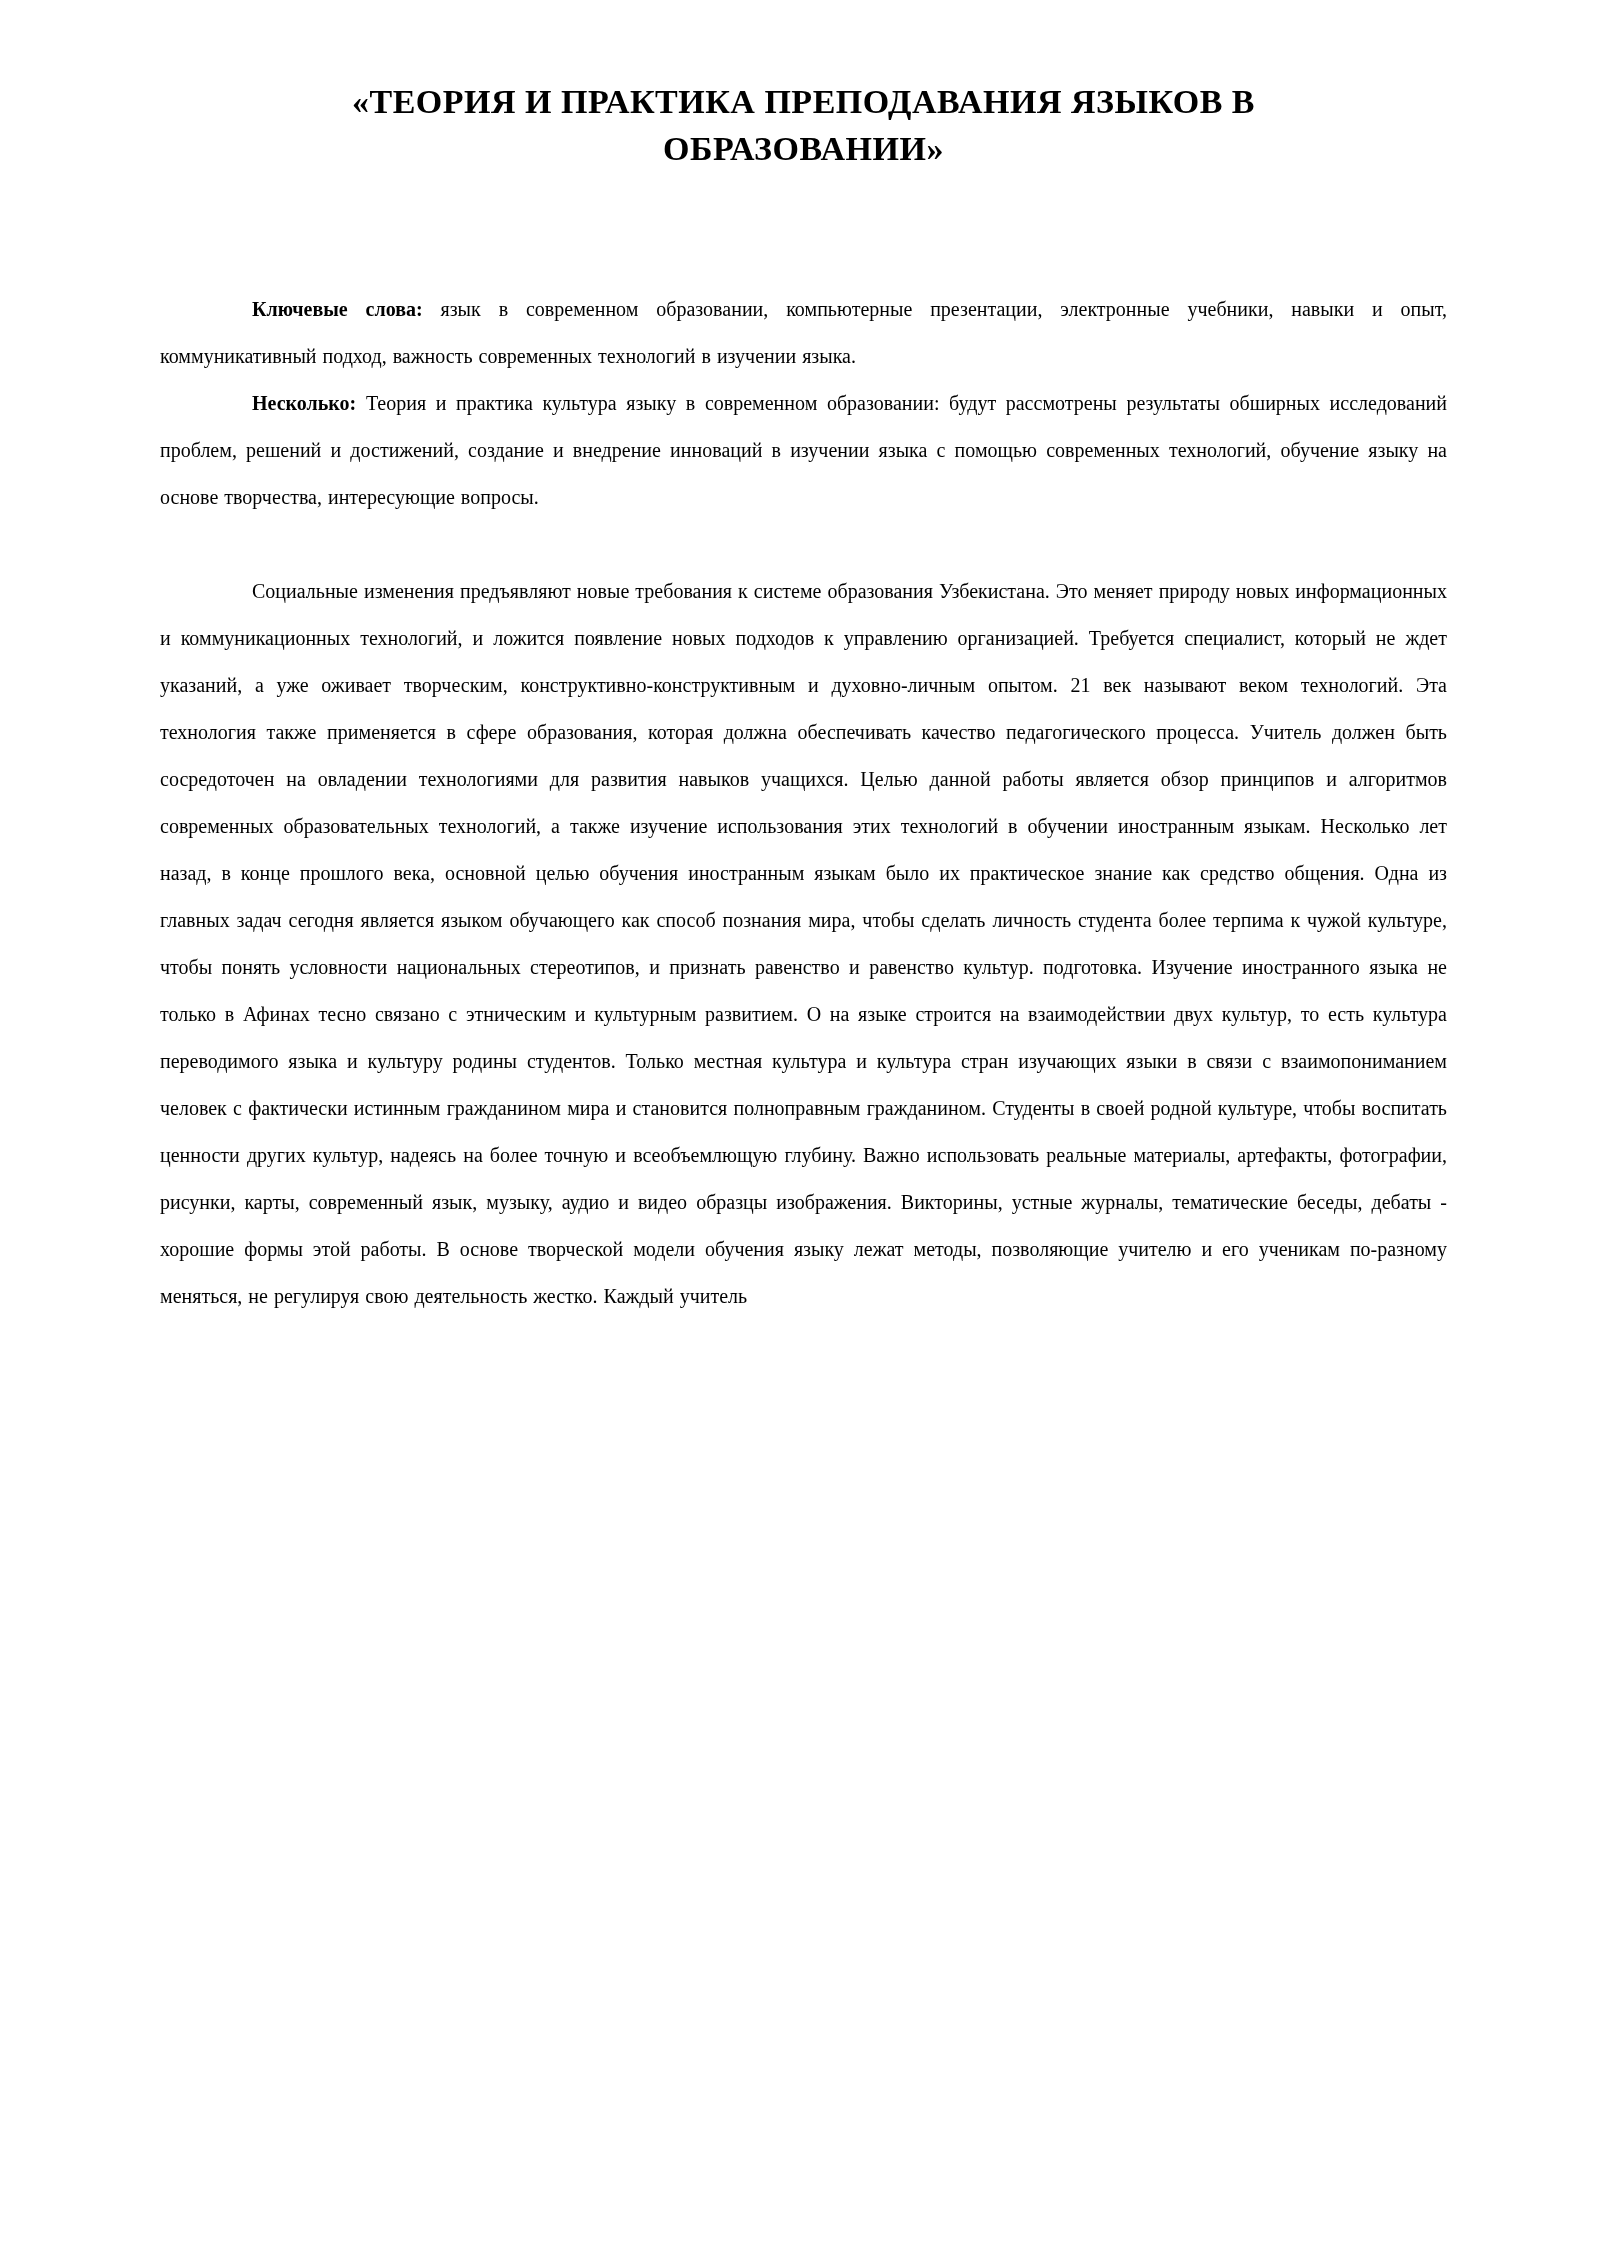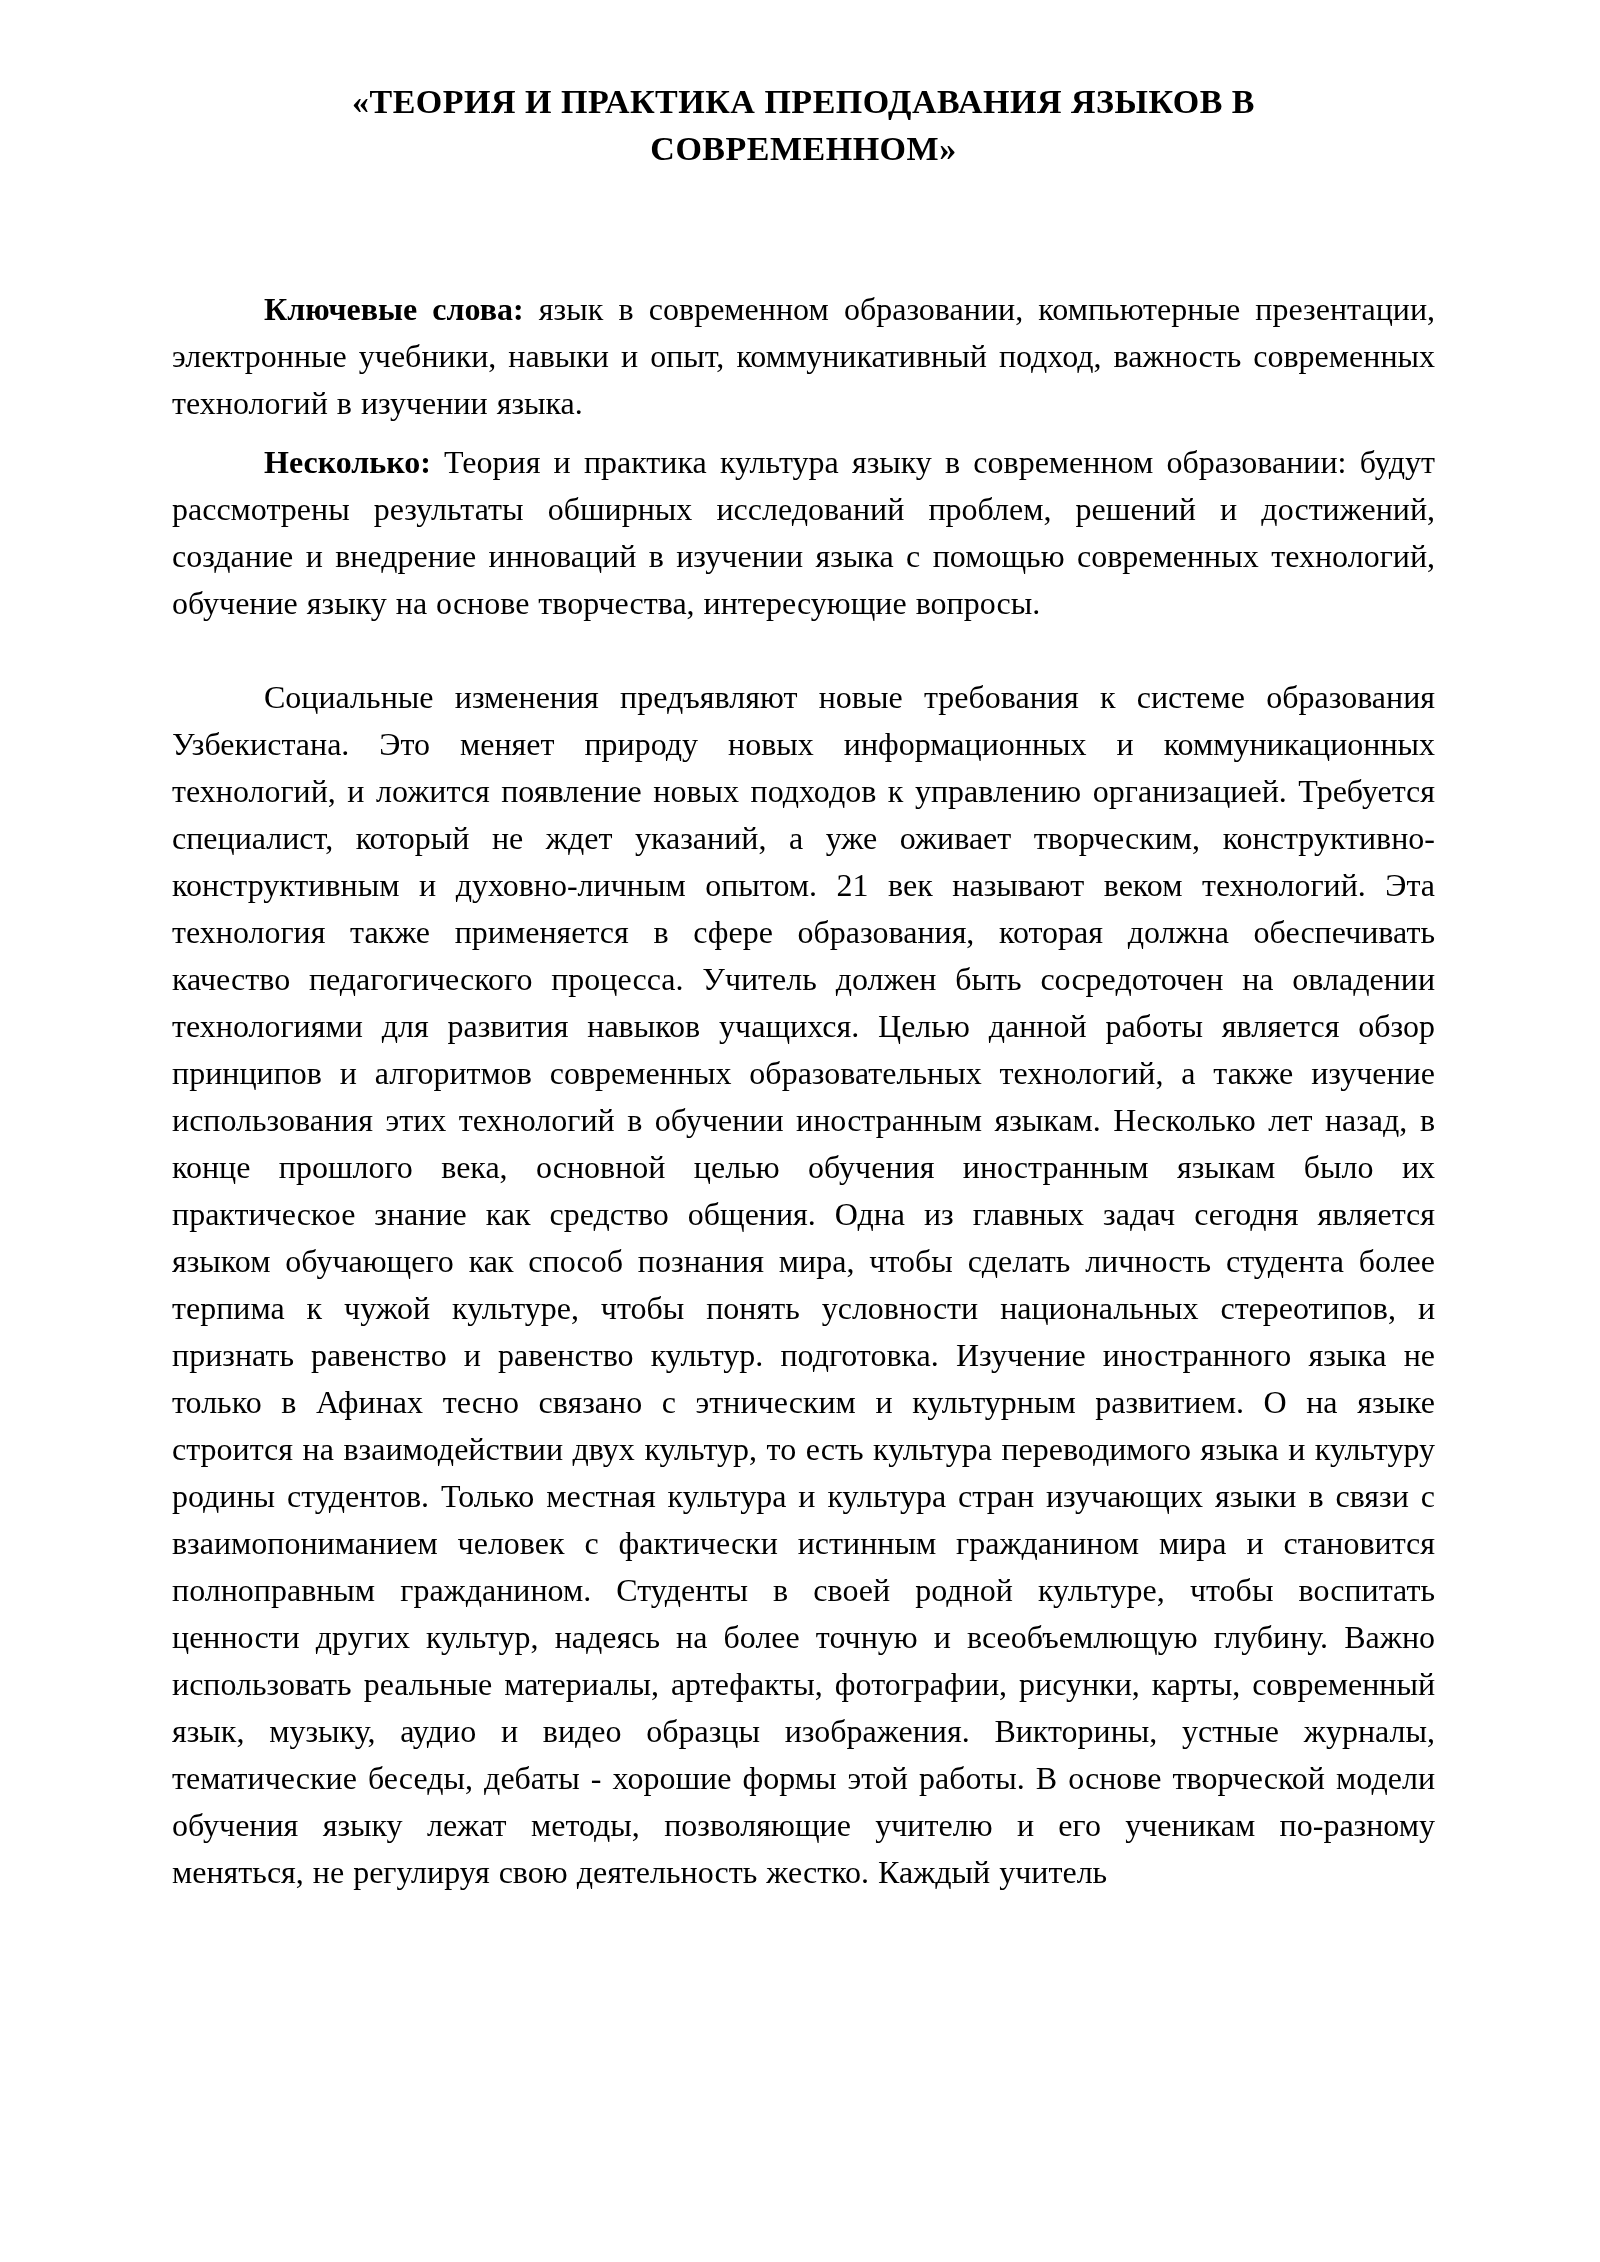--- a/index.html
+++ b/index.html
@@ -22,40 +22,40 @@
   .doc-title {
     font-size: 34px;
     font-weight: bold;
     text-align: center;
     line-height: 47px;
     margin: 14px 0 114px 0;
     letter-spacing: 0.5px;
   }
   .doc-title .title-line { display: block; }
   p.para {
-    font-size: 32px;
+    font-size: 20px;
     line-height: 47px;
     text-align: justify;
     text-indent: 92px;
-    margin: 12px;
+    margin: 0;
     word-spacing: 1px;
   }
   p.body-para {
     margin-top: 47px;
   }
   .label-bold { font-weight: bold; }
 </style>
 </head>
 <body>
 
 <div class="page">
 
   <h1 class="doc-title">
     <span class="title-line">«ТЕОРИЯ И ПРАКТИКА ПРЕПОДАВАНИЯ ЯЗЫКОВ В</span>
-    <span class="title-line">СОВРЕМЕННОМ»</span>
+    <span class="title-line">ОБРАЗОВАНИИ»</span>
   </h1>
 
   <p class="para"><span class="label-bold">Ключевые слова:</span><span> язык в современном образовании, компьютерные презентации, электронные учебники, навыки и опыт, коммуникативный подход, важность современных технологий в изучении языка.</span></p>
 
   <p class="para"><span class="label-bold">Несколько:</span><span> Теория и практика культура языку в современном образовании: будут рассмотрены результаты обширных исследований проблем, решений и достижений, создание и внедрение инноваций в изучении языка с помощью современных технологий, обучение языку на основе творчества, интересующие вопросы.</span></p>
 
   <p class="para body-para"><span>Социальные изменения предъявляют новые требования к системе образования Узбекистана. Это меняет природу новых информационных и коммуникационных технологий, и ложится появление новых подходов к управлению организацией. Требуется специалист, который не ждет указаний, а уже оживает творческим, конструктивно-конструктивным и духовно-личным опытом. 21 век называют веком технологий. Эта технология также применяется в сфере образования, которая должна обеспечивать качество педагогического процесса. Учитель должен быть сосредоточен на овладении технологиями для развития навыков учащихся. Целью данной работы является обзор принципов и алгоритмов современных образовательных технологий, а также изучение использования этих технологий в обучении иностранным языкам. Несколько лет назад, в конце прошлого века, основной целью обучения иностранным языкам было их практическое знание как средство общения. Одна из главных задач сегодня является языком обучающего как способ познания мира, чтобы сделать личность студента более терпима к чужой культуре, чтобы понять условности национальных стереотипов, и признать равенство и равенство культур. подготовка. Изучение иностранного языка не только в Афинах тесно связано с этническим и культурным развитием. О на языке строится на взаимодействии двух культур, то есть культура переводимого языка и культуру родины студентов. Только местная культура и культура стран изучающих языки в связи с взаимопониманием человек с фактически истинным гражданином мира и становится полноправным гражданином. Студенты в своей родной культуре, чтобы воспитать ценности других культур, надеясь на более точную и всеобъемлющую глубину. Важно использовать реальные материалы, артефакты, фотографии, рисунки, карты, современный язык, музыку, аудио и видео образцы изображения. Викторины, устные журналы, тематические беседы, дебаты - хорошие формы этой работы. В основе творческой модели обучения языку лежат методы, позволяющие учителю и его ученикам по-разному меняться, не регулируя свою деятельность жестко. Каждый учитель</span></p>
 
 </div>
 

